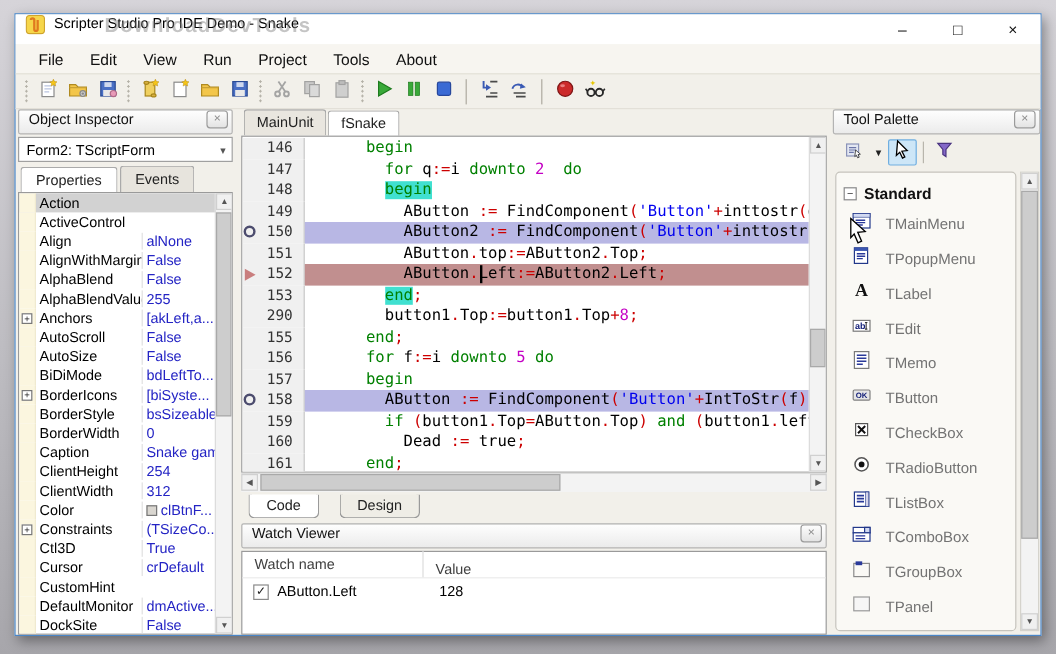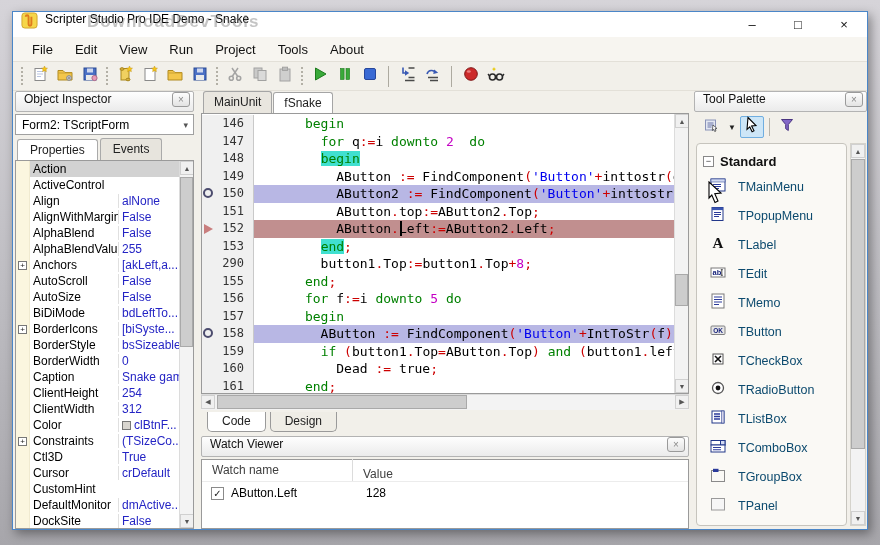--- a/index.html
+++ b/index.html
@@ -56,21 +56,21 @@
   .etext{position:absolute;left:4px;top:0;white-space:pre;font-family:"DejaVu Sans Mono",monospace;font-size:13px;line-height:17.5px;color:#000}
   .etext .kw{color:#008000;font-weight:normal}
   .etext .num{color:#c400c4}
   .etext .str{color:#0000ee}
   .etext .sym{color:#cc0000}
   .etext .hl{background:#40e0d0}
   .mark-circle{position:absolute;left:1px;top:3px;width:10px;height:10px;border:2px solid #4c4c6e;border-radius:50%;background:transparent}
   .mark-arrow{position:absolute;left:2px;top:4px;width:0;height:0;border-left:9px solid #c97e7e;border-top:5px solid transparent;border-bottom:5px solid transparent}
   .caret{position:absolute;top:1px;width:1.5px;height:15px;background:#000}
   .bottom-tabs{position:absolute;left:0;top:321px;right:0;height:22px;display:flex;align-items:flex-start;background:#f2f0ea;padding-left:6px}
-  .btab{font-size:12px;padding:2px 14px 3px;border:1px solid #9a9a9a;border-top:none;border-radius:0 0 5px 5px;background:#efede6;color:#222;margin-right:4px}
+  .btab{font-size:12px;padding:2px 14px 3px;border:1px solid #9a9a9a;border-top:none;border-radius:0 0 5px 5px;background:#efede6;color:#222;margin-right:17px}
   .btab.active{background:#fff}
   
   .watch-body{position:absolute;left:0;top:23px;right:0;bottom:0;background:#fff;border:1px solid #9a9a9a}
   .watch-hrow{display:flex;height:22px;align-items:flex-end;font-size:12px;color:#404040;border-bottom:1px solid #ececec}
   .wc-name{width:151px;padding-left:10px;border-right:1px solid #dcdcdc;height:22px;display:flex;align-items:center}
   .wc-value{padding-left:10px}
   .watch-row{display:flex;height:22px;align-items:center;font-size:12px}
   .wcheck{width:13px;height:13px;border:1px solid #8a8a8a;background:#fff;font-size:10px;line-height:11px;text-align:center;color:#222;margin-left:9px;flex:none}
   .wname{padding-left:7px;width:131px}
   .wval{padding-left:11px}
@@ -78,21 +78,21 @@
   .tp-toolbar{position:absolute;left:2px;top:24px;right:2px;height:24px;display:flex;align-items:center;gap:2px;padding-left:4px}
   .tpbtn{width:24px;height:22px;display:flex;align-items:center;justify-content:center;border:1px solid transparent;border-radius:2px}
   .tpbtn.selected{background:#cde6f7;border:1px solid #70aee0}
   .tp-drop{width:12px;font-size:8px;color:#222;text-align:center}
   .tp-sep{width:1px;height:18px;background:#b8b5ac;margin:0 3px}
   .tp-list{position:absolute;left:2px;top:52px;right:20px;bottom:3px;background:#faf9f5;border:1px solid #c6c4bd;border-radius:4px;overflow:hidden;padding-top:6px}
   .pal-head{display:flex;align-items:center;height:22px;padding-left:6px;gap:6px}
   .pal-exp{width:11px;height:11px;border:1px solid #888;background:#fff;font-size:9px;line-height:9px;text-align:center;color:#333}
   .pal-head span.cat{font-size:13px;font-weight:bold;color:#111}
   .pal-item{display:flex;align-items:center;height:29px;padding-left:12px;gap:11px}
-  .pal-item .lbl{font-size:12.5px;color:#0c4a6e}
+  .pal-item .lbl{font-size:12.5px;color:#737373}
   .mouse-cursor{position:absolute;z-index:70;pointer-events:none}
 </style>
 </head>
 <body>
 
 <div class="desktop">
   <div class="window">
     <div class="titlebar">
       <svg class="app-icon" viewBox="0 0 18 18">
           <rect x="1" y="1" width="16" height="16" rx="3" fill="#f6d64a" stroke="#cfa42c"></rect>

